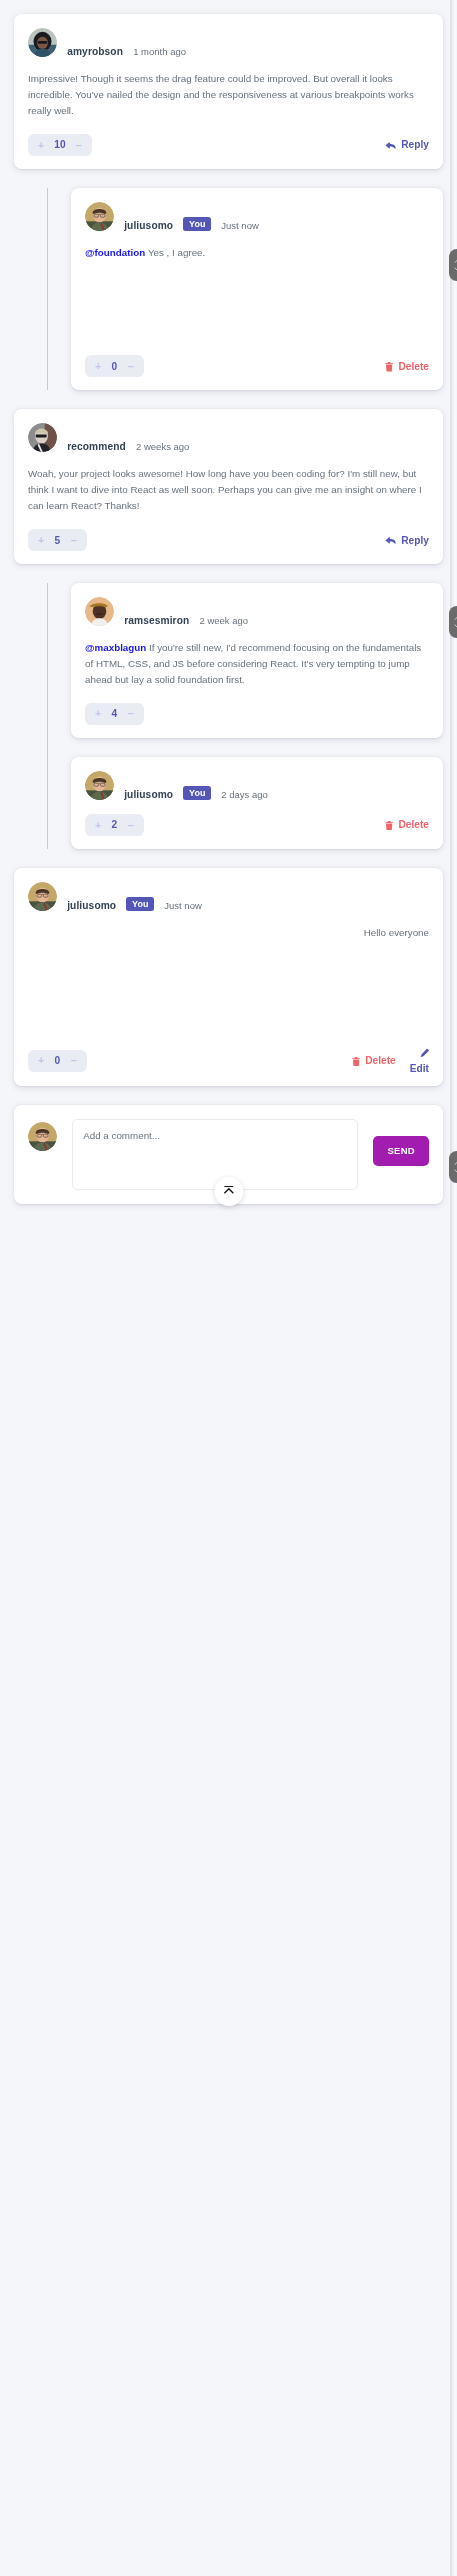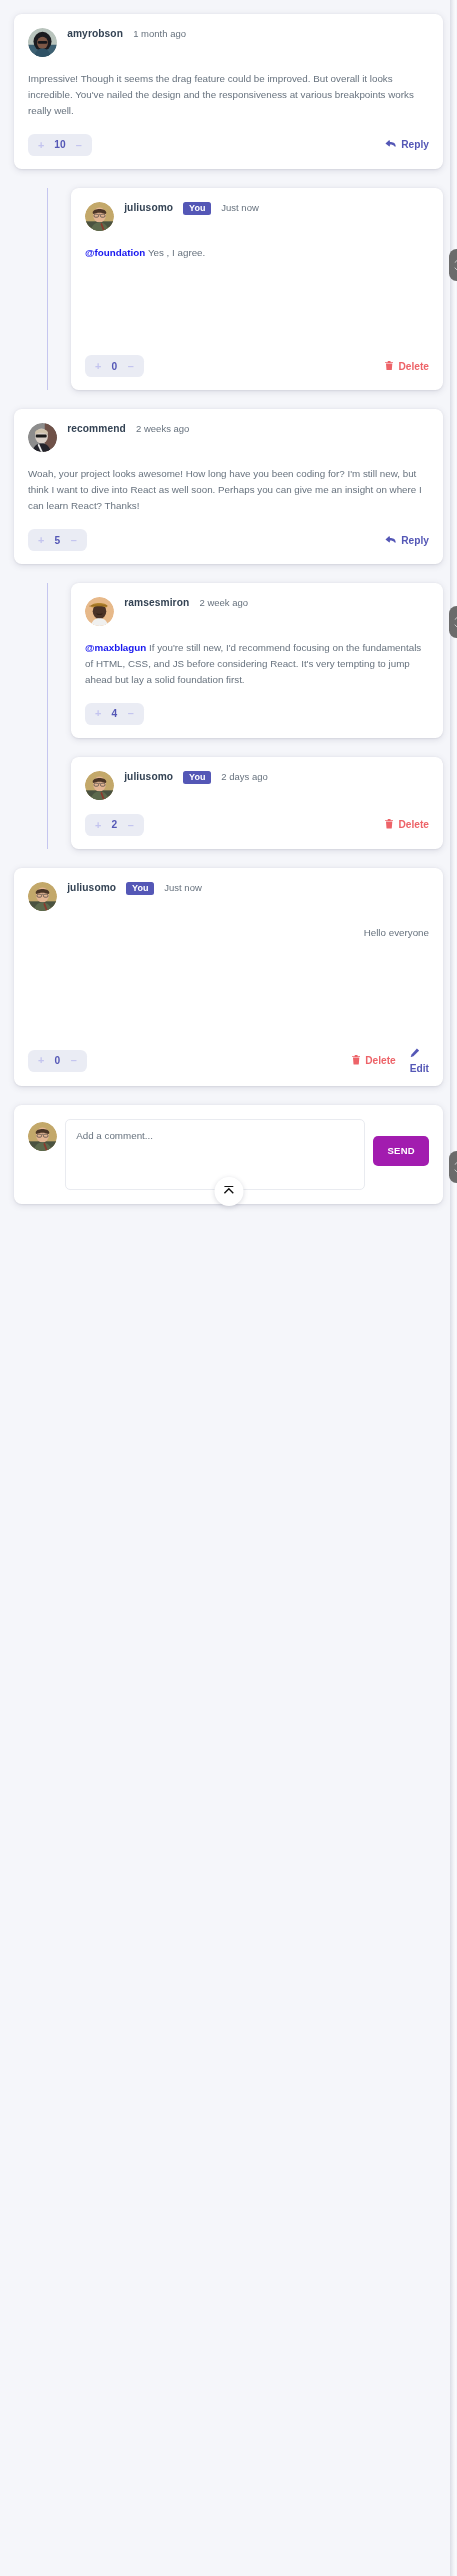--- a/index.html
+++ b/index.html
@@ -41,21 +41,21 @@
     width: 1.3px;
     background: #c5c6ef;
   }
   .thread .card + .card { margin-top: 19px; }
 
   .block-gap { height: 19px; }
 
   
   .chead {
     display: flex;
-    align-items: flex-start;
+    align-items: flex-end;
     gap: 10.2px;
     margin-bottom: 14px;
   }
   .avatar {
     width: 29px; height: 29px;
     border-radius: 50%;
     flex: 0 0 29px;
     background-size: cover;
     background-position: center;
     overflow: hidden;
@@ -126,37 +126,37 @@
   .vote .score {
     color: #5457b6;
     font-weight: bold;
     font-size: 10.2px;
     min-width: 6.3px;
     text-align: center;
   }
 
   .act {
     display: inline-flex;
-    align-items: flex-start;
+    align-items: flex-end;
     gap: 5.1px;
     font-weight: bold;
     font-size: 10.2px;
     cursor: pointer;
   }
   .act.reply { color: #5457b6; }
   .act.del   { color: #ed6368; }
   .act.edit  { color: #5457b6; flex-direction: column; }
   .act svg { display: block; }
   .act-group { display: inline-flex; align-items: center; gap: 14px; }
 
   
   .form-card {
     display: flex;
     align-items: flex-start;
-    gap: 8px;
+    gap: 15px;
     padding: 14px;
   }
   .form-card .avatar { margin-top: 2.5px; }
   .ta {
     flex: 1 1 auto;
     min-height: 71px;
     border: 0.6px solid #e9ebf0;
     border-radius: 5.1px;
     padding: 8.3px 10.2px;
     font-family: "Liberation Sans", sans-serif;

